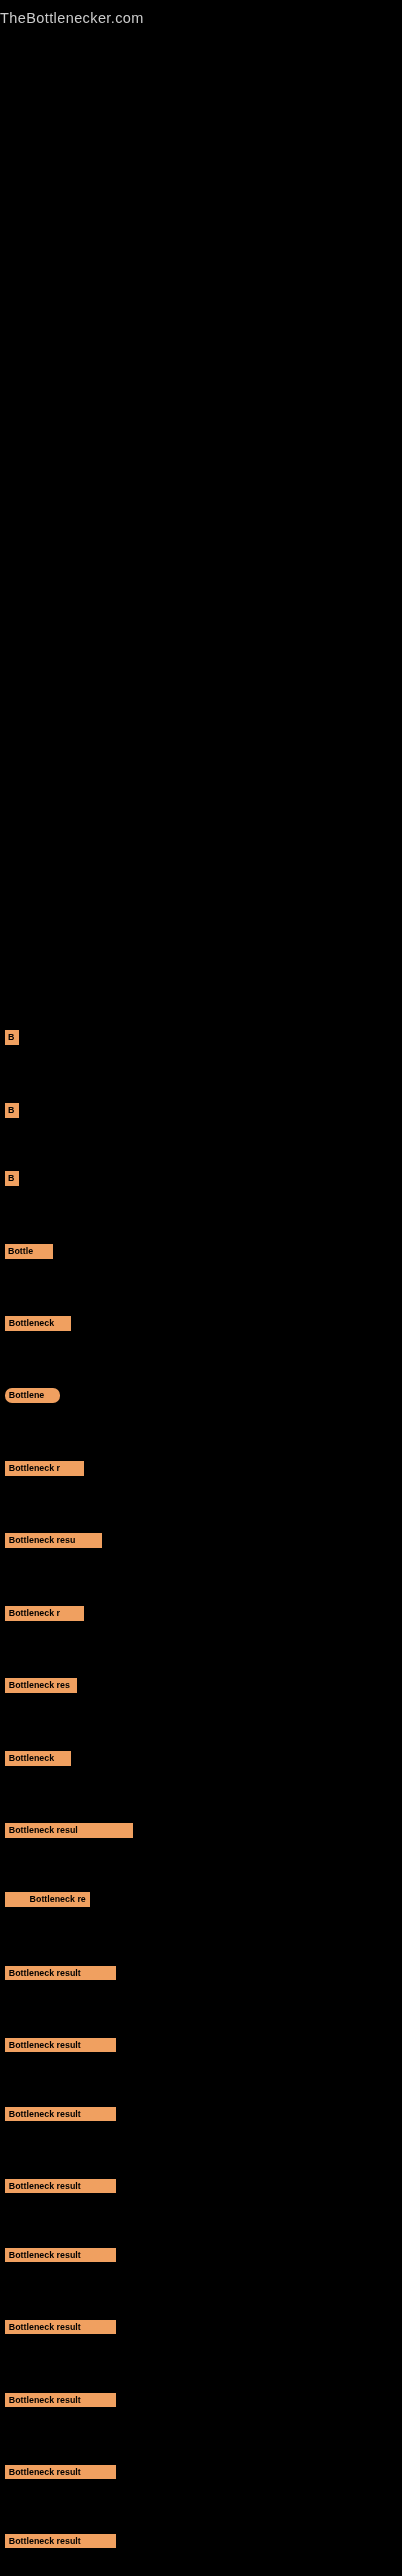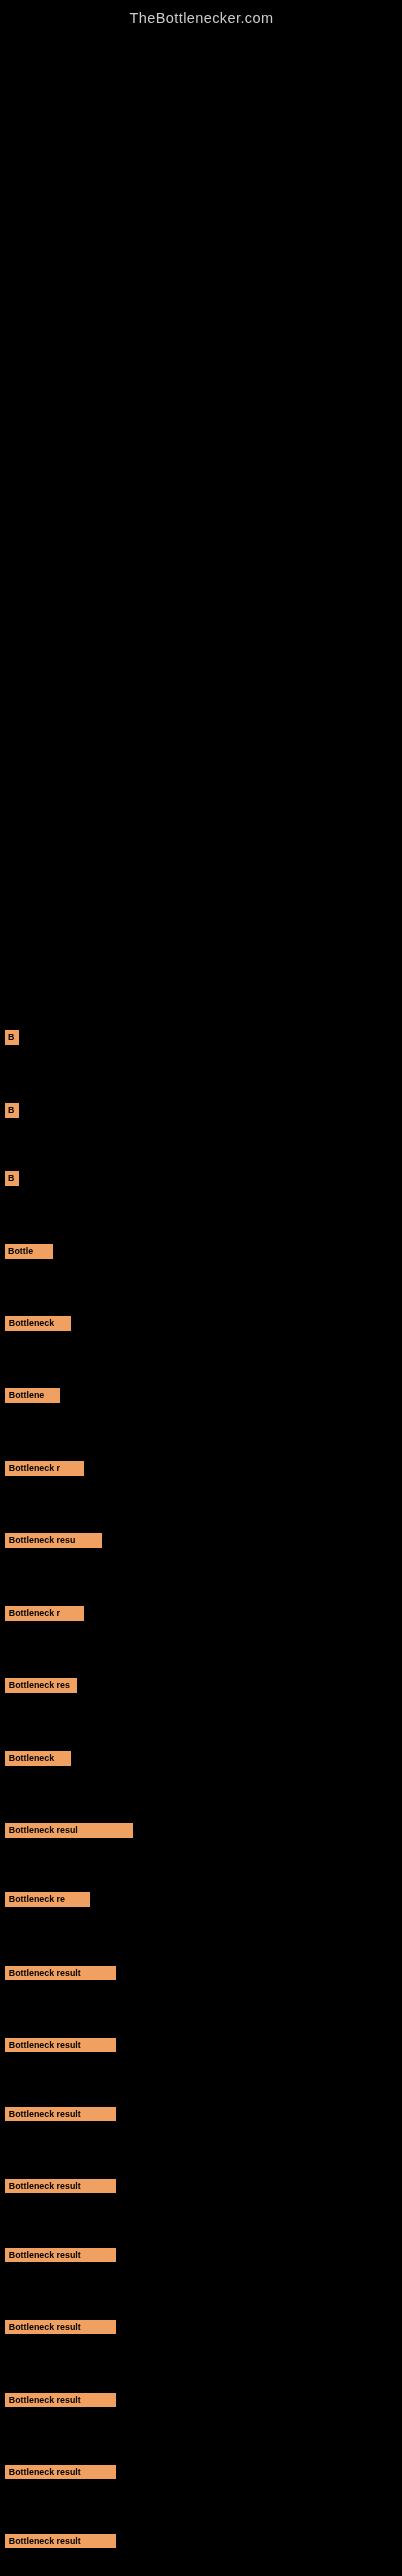--- a/index.html
+++ b/index.html
@@ -10,21 +10,20 @@
     body {
       background-color: #000000;
       width: 403px;
       min-height: 2576px;
       font-family: Arial, sans-serif;
       position: relative;
     }
     .site-title {
       color: #cccccc;
       font-size: 14.5px;
-      text-align: center;
       padding: 9.7px 0 6.4px 0;
       letter-spacing: 0.4px;
     }
     .bottleneck-label {
       background-color: #f0a060;
       color: #000;
       font-size: 10.5px;
       font-weight: bold;
       padding: 3.2px 6.4px;
       display: inline-block;
@@ -63,21 +62,21 @@
 
   <div class="result-row" style="position:absolute; top:1212px; left:1.6px;">
     <span class="bottleneck-label" style="width:48px; overflow:hidden; display:inline-block; font-size:8.9px; padding:2.4px 3.2px;">Bottle</span>
   </div>
 
   <div class="result-row" style="position:absolute; top:1284px; left:1.6px;">
     <span class="bottleneck-label" style="width:66px; overflow:hidden; display:inline-block; font-size:8.9px; padding:2.4px 4px;">Bottleneck</span>
   </div>
 
   <div class="result-row" style="position:absolute; top:1356px; left:1.6px;">
-    <span class="bottleneck-label" style="width:55px; overflow:hidden; display:inline-block; font-size:8.9px; padding:2.4px 4px;">Bottlene</span>
+    <span class="bottleneck-label" style="width:55px; overflow:hidden; display:inline-block; font-size:8.9px; padding:2.4px 4px;border-radius:7px;">Bottlene</span>
   </div>
 
   <div class="result-row" style="position:absolute; top:1429px; left:1.6px;">
     <span class="bottleneck-label" style="width:79px; overflow:hidden; display:inline-block; font-size:8.9px; padding:2.4px 4px;">Bottleneck r</span>
   </div>
 
   <div class="result-row" style="position:absolute; top:1501px; left:1.6px;">
     <span class="bottleneck-label" style="width:97px; overflow:hidden; display:inline-block; font-size:8.9px; padding:2.4px 4px;">Bottleneck resu</span>
   </div>
 
@@ -90,21 +89,21 @@
   </div>
 
   <div class="result-row" style="position:absolute; top:1719px; left:1.6px;">
     <span class="bottleneck-label" style="width:66px; overflow:hidden; display:inline-block; font-size:8.9px; padding:2.4px 4px;">Bottleneck</span>
   </div>
 
   <div class="result-row" style="position:absolute; top:1791px; left:1.6px;">
     <span class="bottleneck-label" style="width:128px; overflow:hidden; display:inline-block; font-size:8.9px; padding:2.4px 4px;">Bottleneck resul</span>
   </div>
 
-  <div class="result-row" style="position:absolute; top:1860px; left:1.6px;">
+  <div class="result-row" style="position:absolute; top:1860px; left:1.6px;text-align:right;">
     <span class="bottleneck-label" style="width:85px; overflow:hidden; display:inline-block; font-size:8.9px; padding:2.4px 4px;">Bottleneck re</span>
   </div>
 
   <div class="result-row" style="position:absolute; top:1932px; left:1.6px;">
     <span class="bottleneck-label" style="width:111px; display:inline-block; font-size:8.9px; padding:2.4px 4px;">Bottleneck result</span>
   </div>
 
   <div class="result-row" style="position:absolute; top:2004px; left:1.6px;">
     <span class="bottleneck-label" style="width:111px; display:inline-block; font-size:8.9px; padding:2.4px 4px;">Bottleneck result</span>
   </div>

